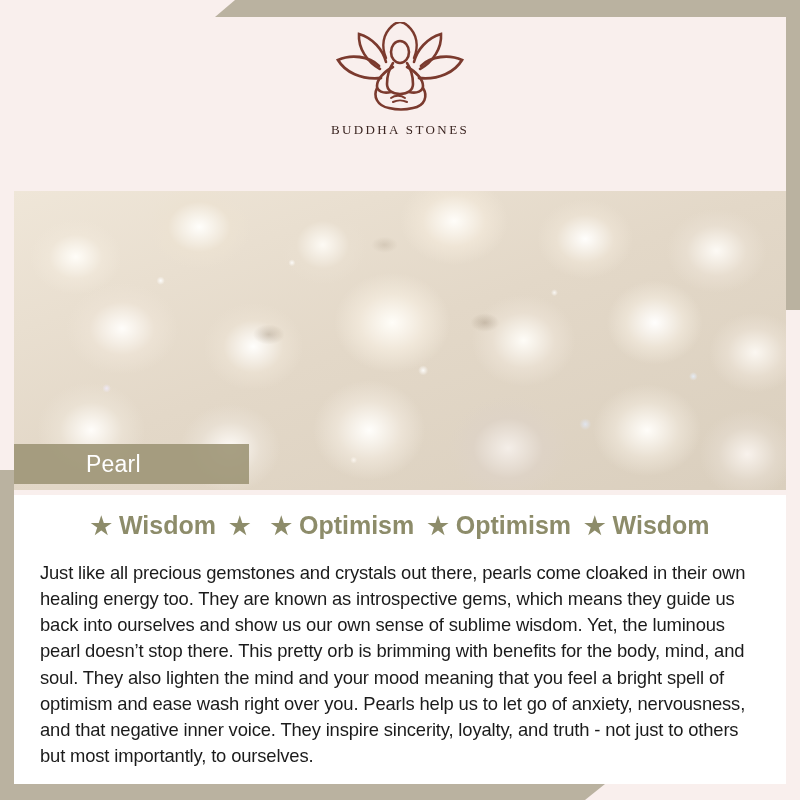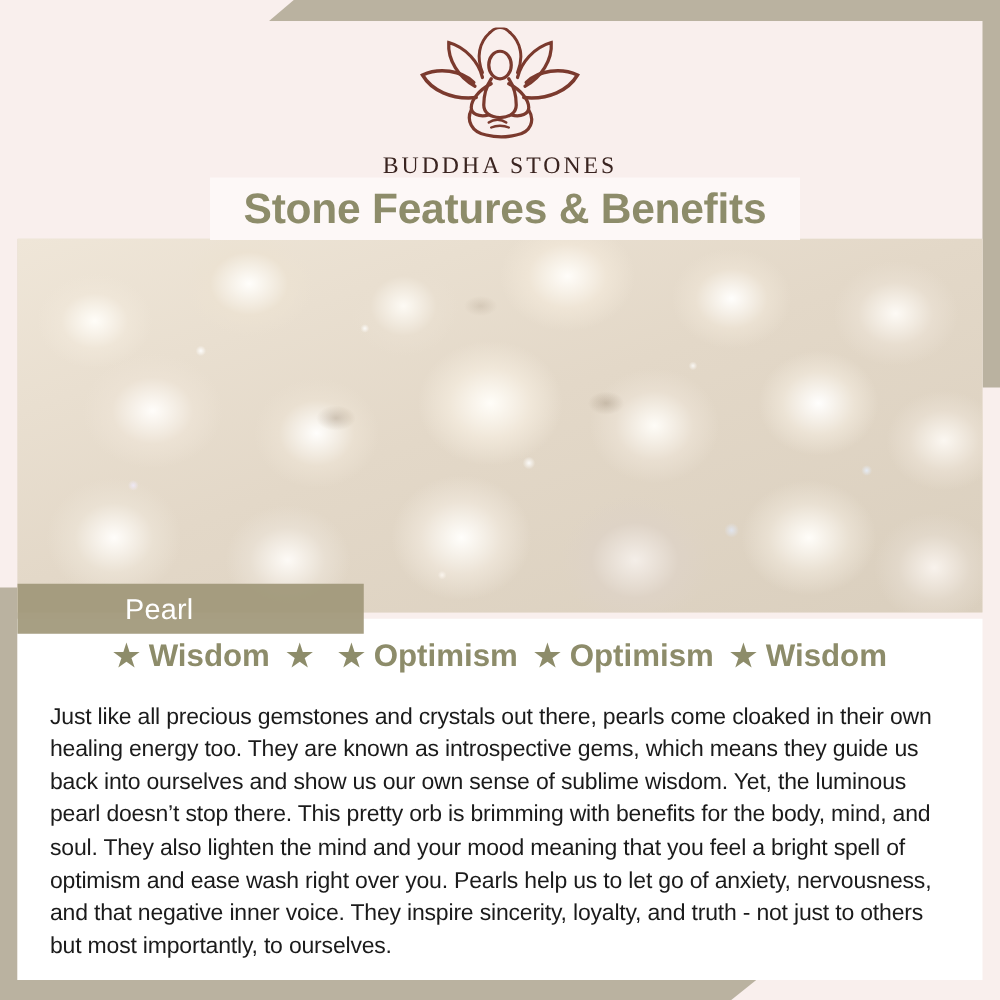--- a/index.html
+++ b/index.html
@@ -63,21 +63,21 @@
     top: 22px;
     left: 0;
     width: 800px;
     text-align: center;
     z-index: 3;
   }
   .logo-mark { display: block; margin: 0 auto; }
   .brand-name {
     margin-top: 4px;
     font-family: "Liberation Serif", serif;
-    font-size: 19px;
+    font-size: 13px;
     letter-spacing: 2.4px;
     color: #3a2420;
     font-weight: 400;
   }
 
   
   .title-banner {
     position: absolute;
     top: 142px;
     left: 168px;
@@ -148,28 +148,27 @@
       radial-gradient(circle 8px at 74% 78%, rgba(225,235,255,.7), rgba(255,255,255,0) 74%),
       radial-gradient(ellipse 22px 14px at 33% 48%, rgba(150,132,110,.38), rgba(150,132,110,0) 72%),
       radial-gradient(ellipse 20px 13px at 61% 44%, rgba(142,124,102,.34), rgba(142,124,102,0) 72%),
       radial-gradient(ellipse 18px 11px at 48% 18%, rgba(150,132,110,.22), rgba(150,132,110,0) 74%);
   }
 
   
   .pearl-bar {
     position: absolute;
     left: 14px;
-    top: 467px;
-    width: 277px;
+    top: 444px;
+    width: 235px;
     height: 40px;
     background: rgba(159,151,120,.92);
     display: flex;
     align-items: center;
     z-index: 5;
-    padding-left: 14px;
   }
   .pearl-bar .pearl-label {
     margin-left: 72px;
     color: #ffffff;
     font-size: 23px;
     font-weight: 500;
     letter-spacing: 0.2px;
   }
 
   
@@ -253,23 +252,20 @@
 
         <path d="M54 66 C50 74 54 84 66 86 C74 88 82 88 90 86 C102 84 105 74 100 66"></path>
 
         <path d="M68 76 C72 73 78 73 82 76" stroke-width="2"></path>
         <path d="M70 80 C74 78 80 78 84 80" stroke-width="2"></path>
       </g>
     </svg>
     <div class="brand-name">BUDDHA STONES</div>
   </div>
 
-  <div class="title-banner">
-    <h1>Stone Features &amp; Benefits</h1>
-  </div>
 
   <div class="hero">
     <div class="hero-photo"></div>
   </div>
 
   <div class="pearl-bar">
     <span class="pearl-label">Pearl</span>
   </div>
 
   <div class="content-card">

